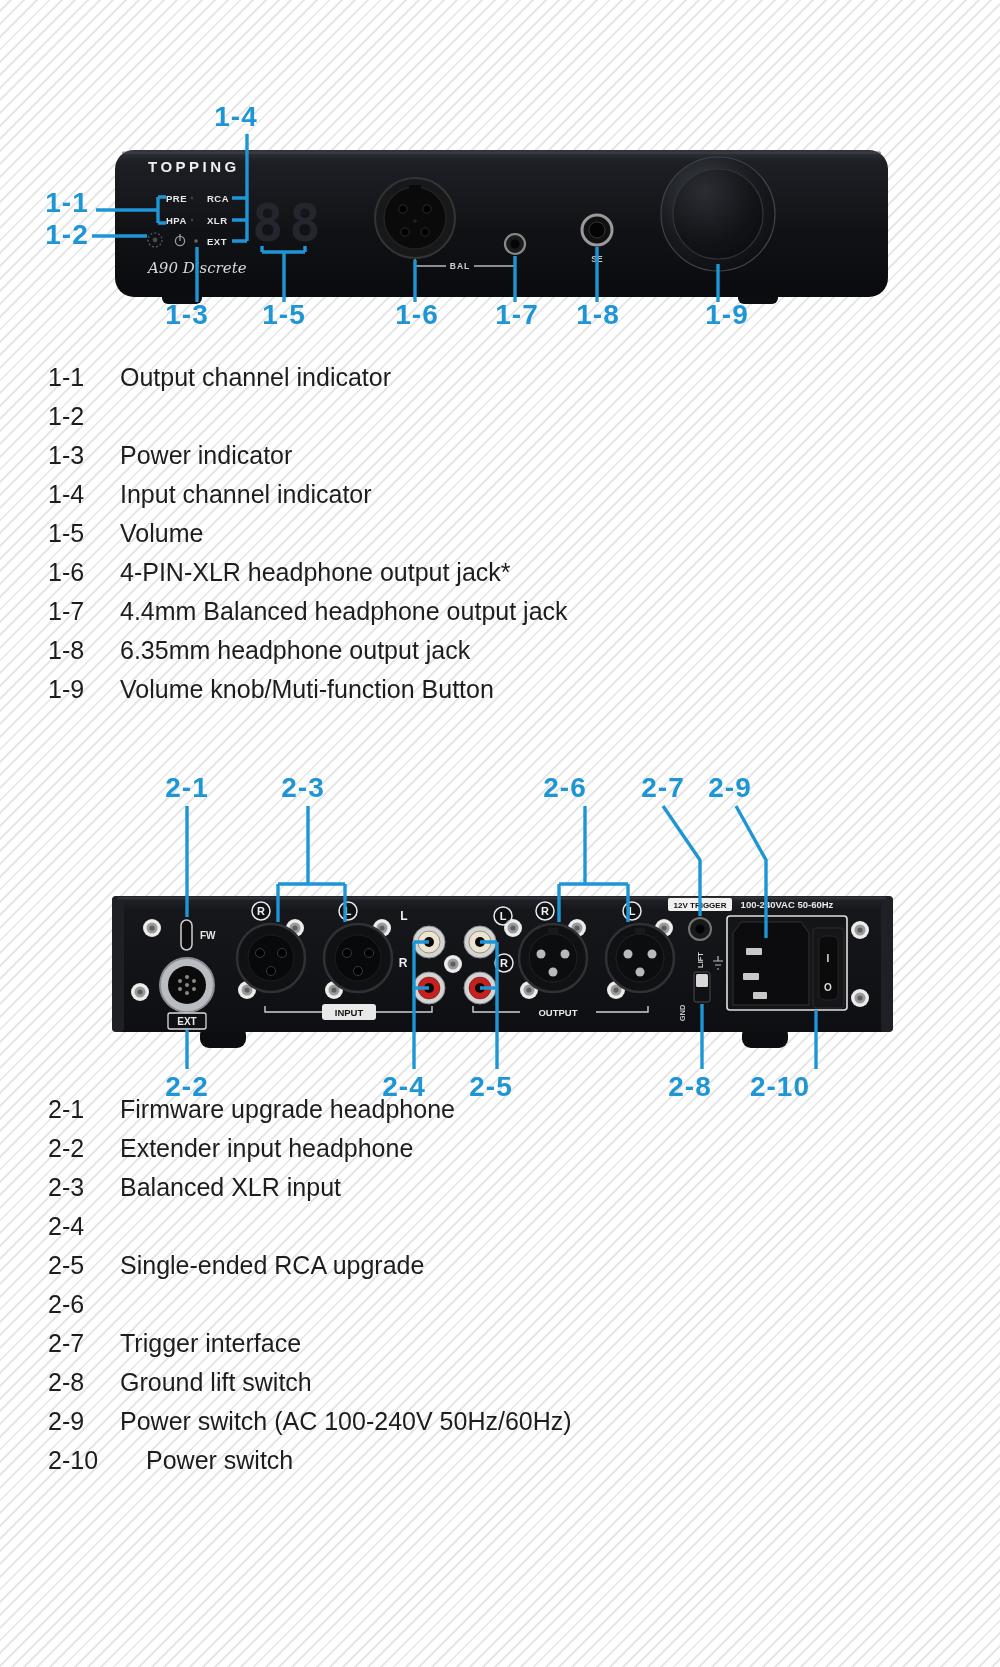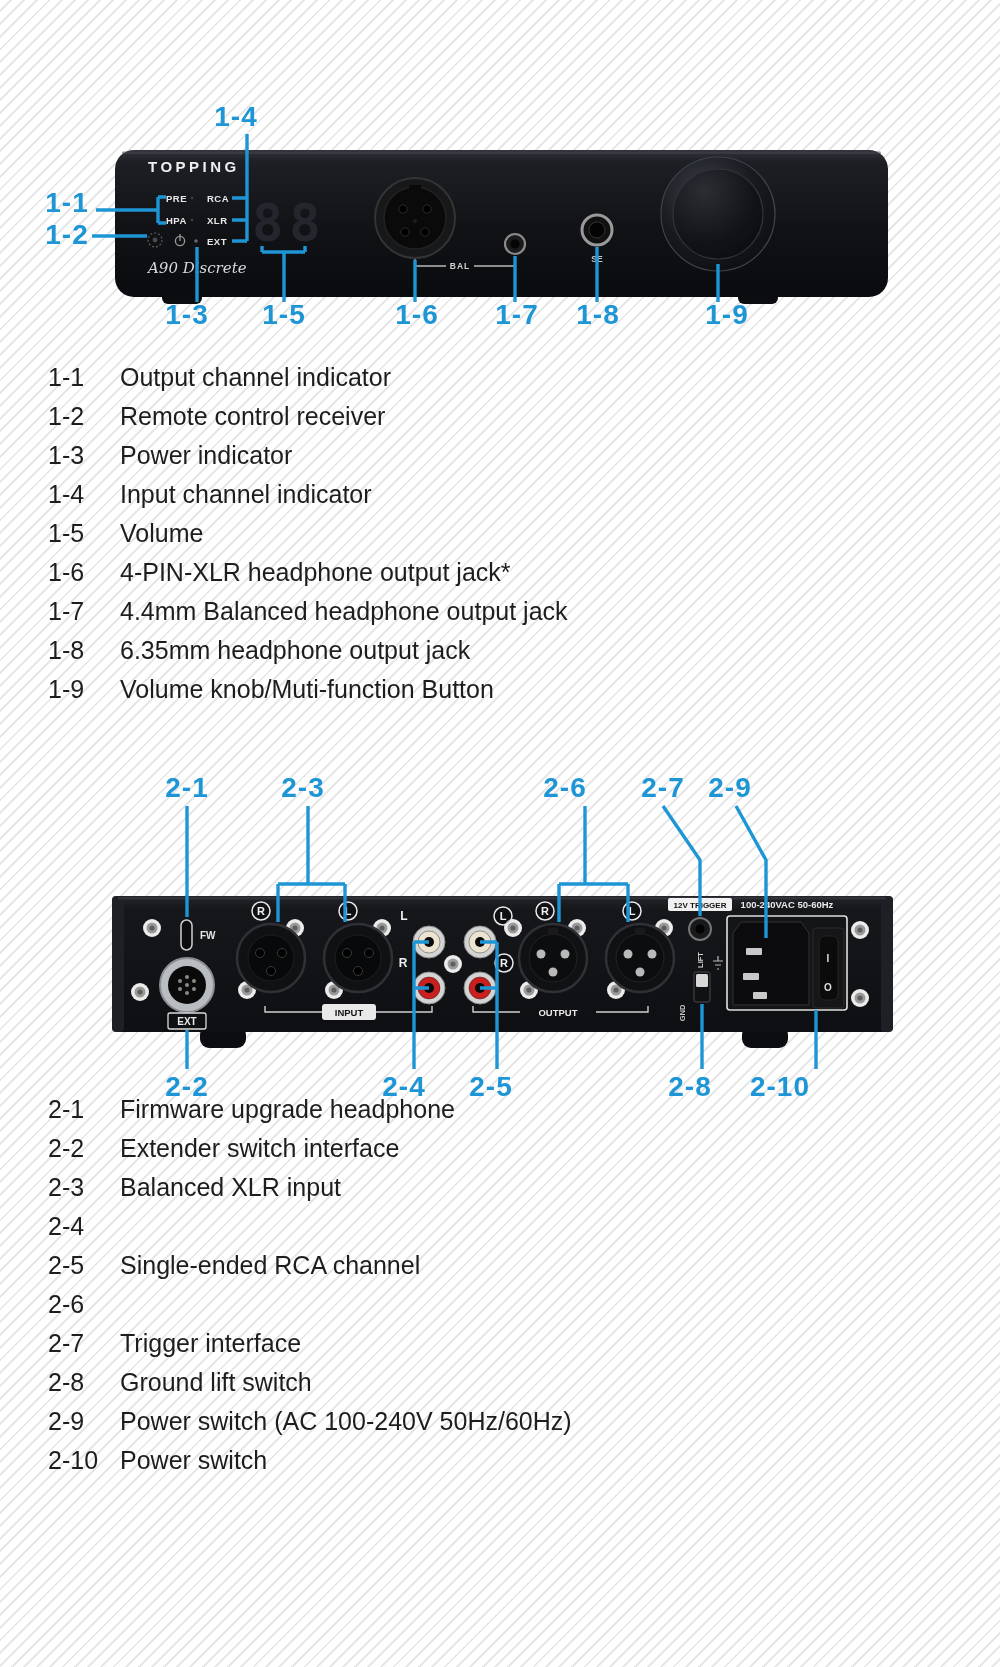--- a/index.html
+++ b/index.html
@@ -15,21 +15,21 @@
     position:absolute;transform:translateX(-50%);
     font-size:28px;font-weight:bold;color:#1e96d6;letter-spacing:1px;white-space:nowrap;
   }
   .legend{position:absolute;left:0;width:960px}
   #legend-1{top:358px}
   #legend-2{top:1090px}
   .legend-row{display:flex;align-items:center;height:39px;padding-left:48px;
     font-size:25px;color:#1d1d1d}
   .legend-num{width:72px;flex:none}
   .legend-desc{white-space:nowrap}
-  #legend-2 .legend-row:last-child .legend-desc{}
+  #legend-2 .legend-row:last-child .legend-desc{margin-left:26px}
   svg{display:block}
 </style>
 </head>
 <body>
 
 <div class="figure" id="front-figure">
   <svg width="1000" height="345" viewBox="0 0 1000 345">
     <defs>
       <linearGradient id="fg" x1="0" y1="0" x2="0" y2="1">
         <stop offset="0%" stop-color="#31343b"></stop>
@@ -133,21 +133,20 @@
   <div class="callout" style="left:727px;top:299px">1-9</div>
 </div>
 
 <div class="legend" id="legend-1">
   <div class="legend-row">
       <span class="legend-num">1-1</span>
       <span class="legend-desc">Output channel indicator</span>
     </div>
   <div class="legend-row">
       <span class="legend-num">1-2</span>
-      <span class="legend-desc">Remote control receiver</span>
     </div>
   <div class="legend-row">
       <span class="legend-num">1-3</span>
       <span class="legend-desc">Power indicator</span>
     </div>
   <div class="legend-row">
       <span class="legend-num">1-4</span>
       <span class="legend-desc">Input channel indicator</span>
     </div>
   <div class="legend-row">
@@ -435,32 +434,32 @@
   <div class="callout" style="left:780px;top:301px">2-10</div>
 </div>
 
 <div class="legend" id="legend-2">
   <div class="legend-row">
       <span class="legend-num">2-1</span>
       <span class="legend-desc">Firmware upgrade headphone</span>
     </div>
   <div class="legend-row">
       <span class="legend-num">2-2</span>
-      <span class="legend-desc">Extender switch interface</span>
+      <span class="legend-desc">Extender input headphone</span>
     </div>
   <div class="legend-row">
       <span class="legend-num">2-3</span>
       <span class="legend-desc">Balanced XLR input</span>
     </div>
   <div class="legend-row">
       <span class="legend-num">2-4</span>
     </div>
   <div class="legend-row">
       <span class="legend-num">2-5</span>
-      <span class="legend-desc">Single-ended RCA channel</span>
+      <span class="legend-desc">Single-ended RCA upgrade</span>
     </div>
   <div class="legend-row">
       <span class="legend-num">2-6</span>
     </div>
   <div class="legend-row">
       <span class="legend-num">2-7</span>
       <span class="legend-desc">Trigger interface</span>
     </div>
   <div class="legend-row">
       <span class="legend-num">2-8</span>

